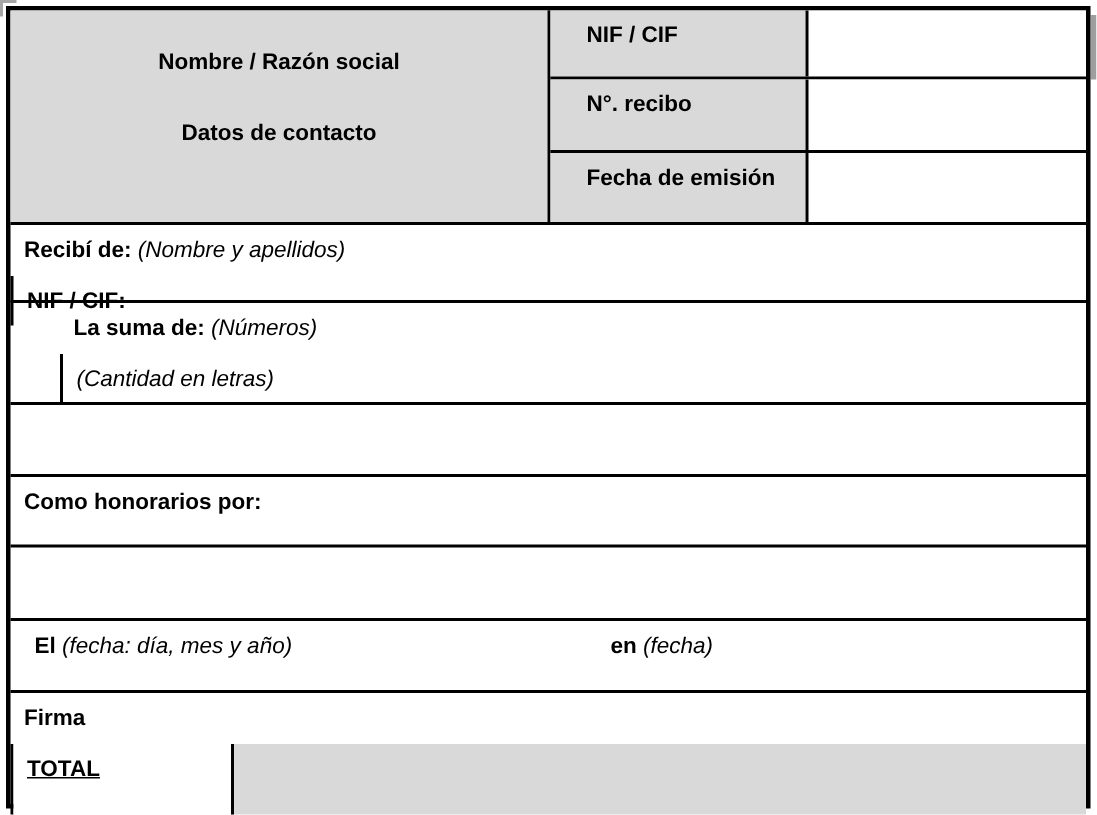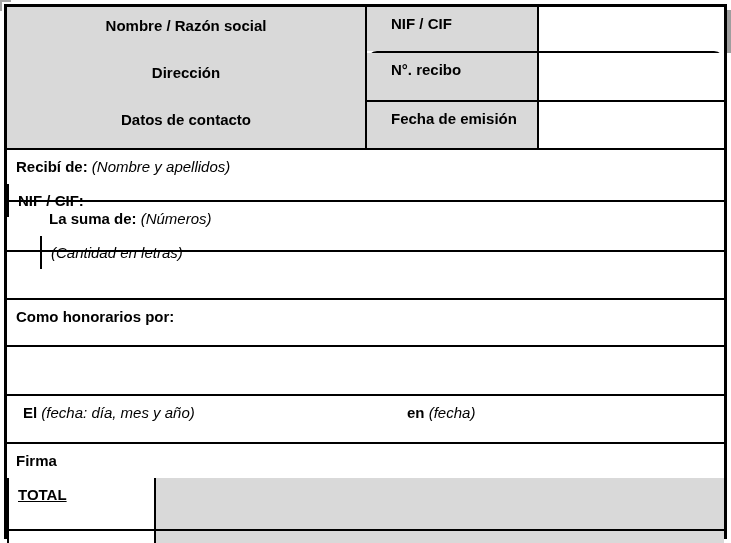--- a/index.html
+++ b/index.html
@@ -25,31 +25,31 @@
   .row + .row{border-top:2px solid #000;flex-direction:column;}
   .cell{box-sizing:border-box;padding:7px 9px;font-size:15px;font-weight:700;line-height:1.3;}
   .cell + .cell{border-left:2px solid #000;}
   .gray{background:#d9d9d9;padding-left:24px;}
   .hint{font-style:italic;font-weight:400;}
   .subcol{flex:1;display:flex;flex-direction:column;border-left:2px solid #000;box-sizing:border-box;}
   .subrow{display:flex;box-sizing:border-box;flex-shrink:0;}
   .subrow + .subrow{border-top:2px solid #000;}
   
   .r-header{height:141px;}
-  .issuer-cell{width:358px;display:flex;flex-direction:column;padding:0;}
+  .issuer-cell{width:358px;display:flex;flex-direction:column;padding:16px;}
   .issuer-line{height:47px;display:flex;justify-content:center;align-items:flex-start;padding-top:9px;box-sizing:border-box;font-size:15px;font-weight:700;}
   .hdr-sub1{height:44px;}
-  .hdr-sub2{height:49px;border-radius:10px;}
+  .hdr-sub2{height:49px;}
   .hdr-sub3{flex:1;}
   .hdr-label{width:170px;}
   .hdr-value{flex:1;background:#fff;}
   
   .r-recibi{height:52px;}
   .recibi-left{width:358px;}
-  .r-suma{height:50px;padding-left:33px;}
+  .r-suma{height:68px;padding-left:33px;}
   .suma-left{width:280px;}
   .r-empty1{height:48px;}
   .r-honorarios{height:47px;}
   .r-empty2{height:49px;}
   .r-fecha{height:48px;}
   .fecha-cell{flex:1;position:relative;padding-left:16px;}
   .en-group{position:absolute;left:400px;top:7px;white-space:nowrap;}
   .fill{flex:1;}
   
   .r-bottom{flex:1;}
@@ -63,21 +63,20 @@
 <body>
 
 <div class="corner-handle"></div>
 <div class="scroll-thumb"></div>
 
 <div class="tbl">
 
   <div class="row r-header">
     <div class="cell gray issuer-cell">
       <div class="issuer-line">Nombre / Razón social</div>
-      <div class="issuer-line">Dirección</div>
       <div class="issuer-line">Datos de contacto</div>
     </div>
     <div class="subcol">
       <div class="subrow hdr-sub1">
         <div class="cell gray hdr-label">NIF / CIF</div>
         <div class="cell hdr-value"></div>
       </div>
       <div class="subrow hdr-sub2">
         <div class="cell gray hdr-label">N°. recibo</div>
         <div class="cell hdr-value"></div>

